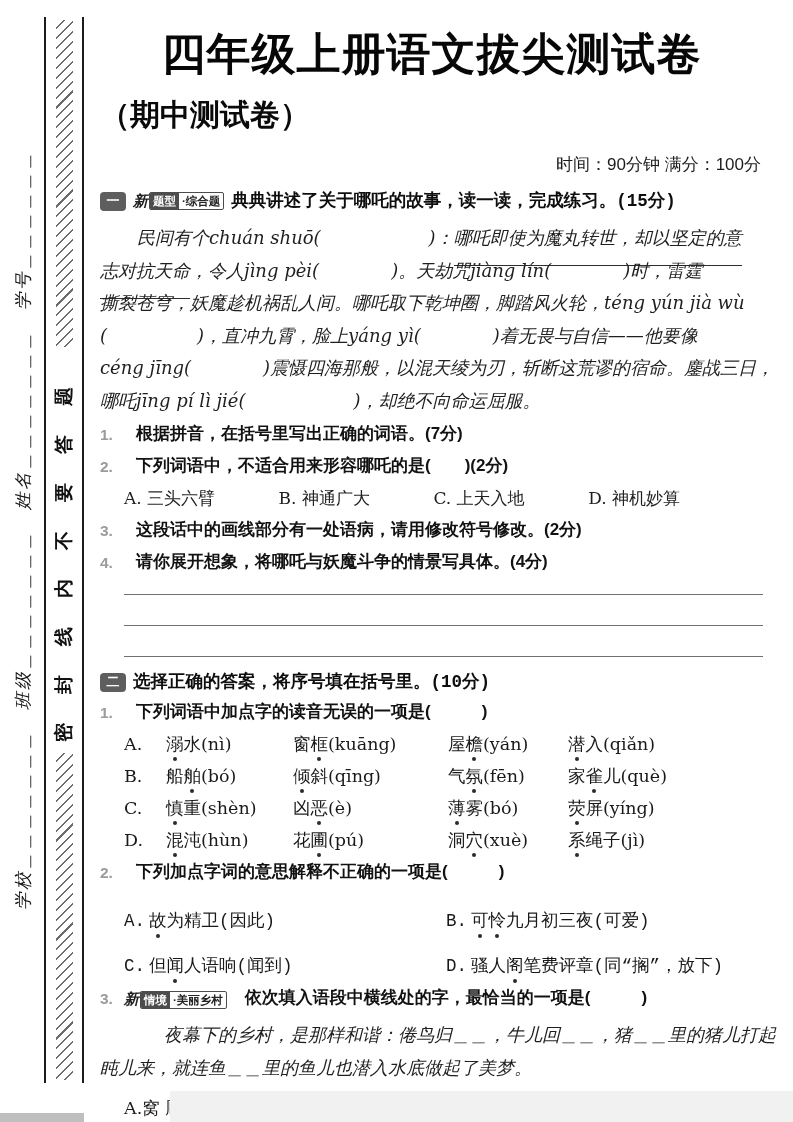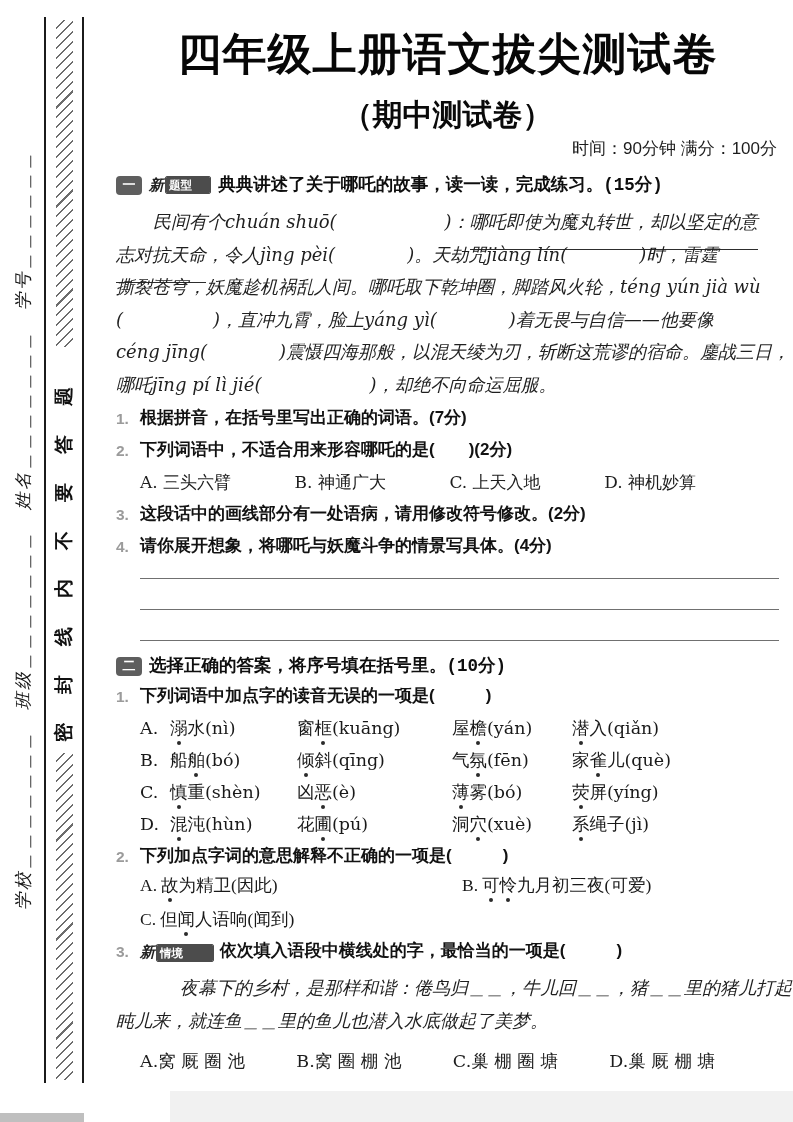--- a/index.html
+++ b/index.html
@@ -19,70 +19,70 @@
     display:flex;flex-direction:column;align-items:center;background:#fff;}
   .hatch{width:17px;flex:1;margin:3px 0;
     background:repeating-linear-gradient(135deg,transparent 0 5.5px,#6c6c6c 5.5px 7px);}
   .seal-mid{flex:none;height:400px;width:100%;display:flex;align-items:center;justify-content:center;}
   .seal-mid .rot{transform:rotate(-90deg);white-space:nowrap;font-size:19px;
     font-weight:700;letter-spacing:29px;color:#111;}
   
   .strip-right{position:absolute;left:170px;right:0;top:1091px;bottom:0;background:#f1f1f1;}
   .strip-bl{position:absolute;left:0;top:1113px;width:84px;height:9px;background:#bfbfbf;}
   
-  .content{position:absolute;left:116px;width:663px;top:0;}
+  .content{position:absolute;left:100px;width:663px;top:0;}
   .title{margin-top:28px;text-align:center;font-size:44px;line-height:52px;
     font-weight:900;letter-spacing:1px;color:#070707;}
-  .subtitle{margin-top:16px;text-align:center;font-size:30px;line-height:38px;
+  .subtitle{margin-top:16px;font-size:30px;line-height:38px;
     font-weight:800;color:#0a0a0a;}
-  .meta{margin-top:4px;text-align:right;font-size:17px;line-height:22px;color:#1c1c1c;padding-right:2px;}
+  .meta{margin-top:20px;text-align:right;font-size:17px;line-height:22px;color:#1c1c1c;padding-right:2px;}
   
   .sec-head{margin-top:14px;display:flex;align-items:center;}
   .badge-num{flex:none;width:26px;height:19px;background:#5e5e5e;color:#fff;
     border-radius:4px;font-size:13px;font-weight:700;display:inline-flex;
     align-items:center;justify-content:center;margin-right:7px;}
   .tag{display:inline-flex;align-items:center;margin-right:7px;flex:none;}
   .tag .prefix{font-family:"DejaVu Serif",serif;font-style:italic;font-weight:700;
     font-size:15px;margin-right:1px;color:#222;}
   .tag .box{display:inline-flex;align-items:stretch;border:1px solid #4c4c4c;
-    border-radius:2px;overflow:hidden;font-size:11.5px;line-height:16px;height:16px;flex-direction:column;}
+    border-radius:2px;overflow:hidden;font-size:11.5px;line-height:16px;height:16px;}
   .tag .dark{background:#4c4c4c;color:#fff;padding:0 3px;display:flex;align-items:center;font-weight:700;}
   .tag .light{padding:0 3px;color:#232323;display:flex;align-items:center;font-weight:700;}
   .sec-title{font-weight:800;font-size:17.5px;color:#0e0e0e;line-height:22px;font-family:Liberation Mono, monospace;}
   
   .passage{margin-top:10px;font-family:"DejaVu Serif",serif;font-style:italic;
     font-size:18px;line-height:32.5px;color:#1f1f1f;}
   .p-line{white-space:nowrap;}
   .p-line.indent{text-indent:37px;}
   .ul{border-bottom:1.5px solid #2d2d2d;padding-bottom:17px;}
   
   .q{display:flex;margin-top:6px;line-height:25px;}
   .q.first{margin-top:4px;}
   .qno{flex:none;width:24px;color:#9b9b9b;font-weight:700;font-size:15.5px;padding-top:1px;}
-  .qtext{font-weight:700;font-size:17px;color:#121212;}
+  .qtext{font-weight:700;font-size:17px;color:#121212;margin-left:12px;}
   .q .tag{margin:2px 6px 0 0;}
   .opt-row{margin:6px 0 0 24px;display:flex;width:556px;justify-content:space-between;
     font-family:"DejaVu Serif",serif;font-size:17px;line-height:26px;color:#1e1e1e;gap:24px;}
   .ans-line{margin:29px 0 0 24px;border-bottom:1.6px solid #707070;height:1px;}
   .ans-line.first{margin-top:18px;}
   
   .wrow{display:flex;margin:7px 0 0 24px;font-family:"DejaVu Serif",serif;
     font-size:17.5px;line-height:25px;color:#191919;}
   .wlabel{flex:none;width:30px;}
   .wcell{flex:none;}
-  .wcell.c1{width:127px;}
+  .wcell.c1{width:127px;margin-left:12px;}
   .wcell.c2{width:155px;}
   .wcell.c3{width:120px;}
   .dot{position:relative;display:inline-block;font-style:inherit;}
   .dot::after{content:"";position:absolute;left:50%;bottom:-4px;width:4px;height:4px;
     border-radius:50%;background:#2b2b2b;transform:translateX(-50%);}
   .dot:empty::after{display:none;}
   
-  .q2opts{margin:3px 0 0 24px;display:grid;grid-template-columns:322px auto;
-    row-gap:8px;font-family:Liberation Serif, serif;font-size:17.5px;line-height:26px;color:#191919;}
+  .q2opts{margin:23px 0 0 24px;display:grid;grid-template-columns:322px auto;
+    row-gap:19px;font-family:Liberation Mono, monospace;font-size:17.5px;line-height:26px;color:#191919;}
   .q2opts .olabel{margin-right:4px;}
   
   .q3para{margin-top:6px;font-family:"DejaVu Serif",serif;font-style:italic;
     font-size:18px;line-height:33px;color:#1f1f1f;}
   .q3para .l1{text-indent:64px;white-space:nowrap;}
   .q3para .l2{white-space:nowrap;}
   .opt-row.q3{width:575px;margin-top:11px;font-size:17.5px;}
 </style>
 </head>
 <body>
@@ -196,20 +196,21 @@
   </div>
 
   <div class="q">
     <span class="qno">2.</span>
     <span class="qtext">下列加点字词的意思解释不正确的一项是(　　　)</span>
   </div>
   <div class="q2opts">
     <span><span class="olabel">A.</span><span></span><span class="dot">故</span><span class="dot"></span><span>为精卫(因此)</span></span>
     <span><span class="olabel">B.</span><span></span><span class="dot">可</span><span class="dot">怜</span><span>九月初三夜(可爱)</span></span>
     <span><span class="olabel">C.</span><span>但</span><span class="dot">闻</span><span class="dot"></span><span>人语响(闻到)</span></span>
+    <span><span class="olabel">D.</span><span>骚人</span><span class="dot">阁</span><span class="dot"></span><span>笔费评章(同“搁”，放下)</span></span>
   </div>
 
   <div class="q">
     <span class="qno">3.</span>
     <span class="tag">
       <span class="prefix">新</span>
       <span class="box">
         <span class="dark">情境</span>
         <span class="light">·美丽乡村</span>
       </span>

